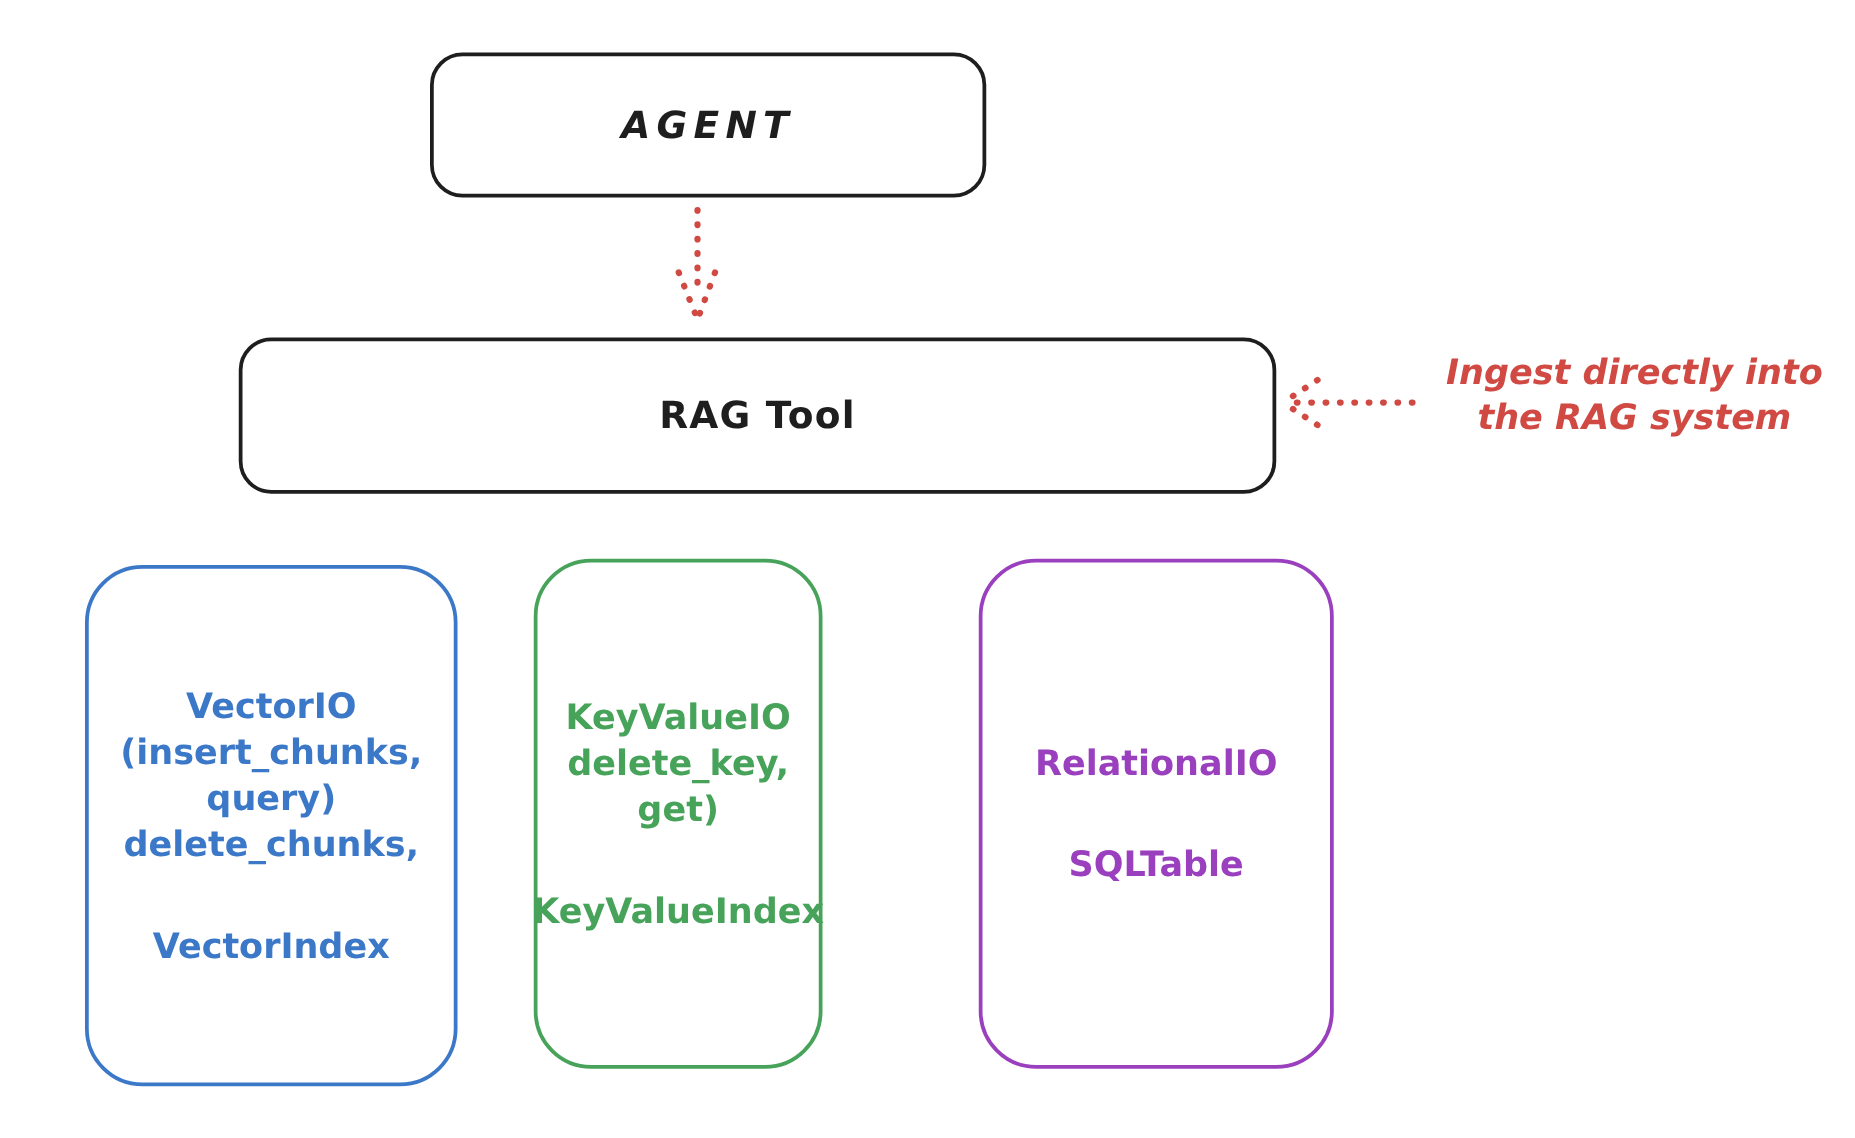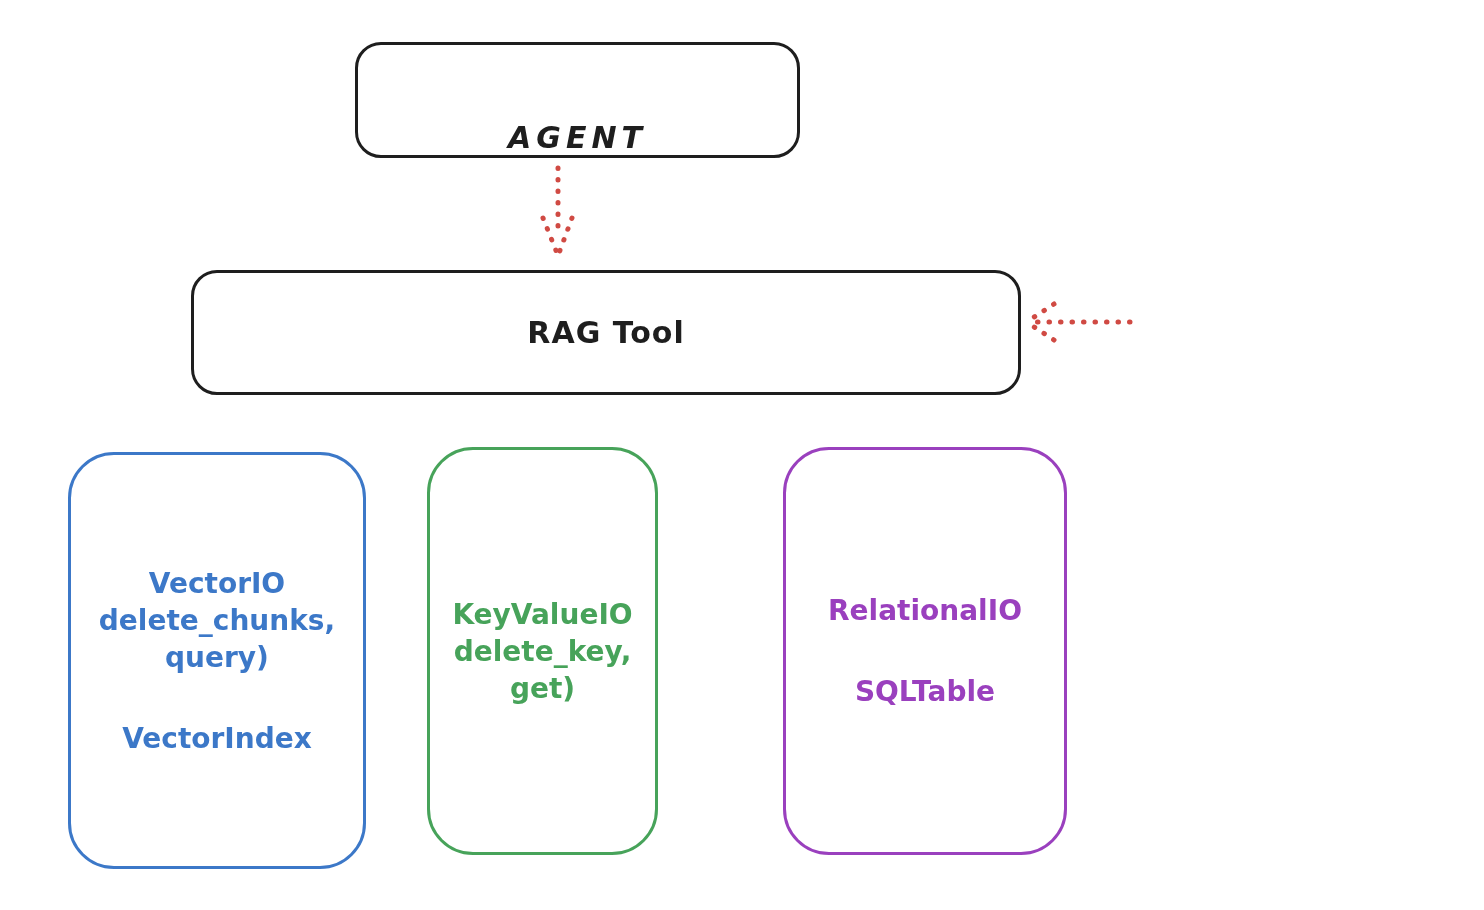--- a/index.html
+++ b/index.html
@@ -26,25 +26,24 @@
     text-align: center;
   }
   .black-box {
     border: 3px solid var(--ink, #1e1e1e);
     color: var(--ink, #1e1e1e);
     border-radius: 26px;
     font-size: 30px;
     font-weight: bold;
   }
   .agent-box {
-    left: 355px; top: 42px;
+    left: 344px; top: 42px;
     width: 445px; height: 116px;
     letter-spacing: 5px;
     font-style: italic;
-    align-items: flex-end;
   }
   .rag-box {
     left: 155px; top: 270px;
     width: 830px; height: 125px;
     letter-spacing: 1px;
     margin-left: 36px;
   }
   .storage-box {
     border-radius: 46px;
     border-style: solid;
@@ -117,35 +116,41 @@
   <div class="node black-box rag-box">
     <span>RAG Tool</span>
   </div>
 
   <svg class="arrow-svg" style="left:1012px; top:295px;" width="130" height="55" viewBox="0 0 130 55">
     <line class="dotted" x1="118" y1="27" x2="20" y2="27"></line>
     <line class="dotted" x1="42" y1="9" x2="16" y2="26"></line>
     <line class="dotted" x1="42" y1="45" x2="16" y2="28"></line>
   </svg>
 
+  <div class="annotation">
+    <div>Ingest directly into</div>
+    <div>the RAG system</div>
+  </div>
 
   <div class="node storage-box vector-box">
     <div>
       <div>VectorIO</div>
+      <div>(insert_chunks,</div>
+      <div>query)</div>
       <div>delete_chunks,</div>
-      <div>query)</div>
     </div>
     <div class="index-label">VectorIndex</div>
   </div>
 
   <div class="node storage-box keyvalue-box">
     <div>
       <div>KeyValueIO</div>
       <div>delete_key, get)</div>
     </div>
+    <div class="index-label">KeyValueIndex</div>
   </div>
 
   <div class="node storage-box relational-box">
     <div>
       <div>RelationalIO</div>
     </div>
     <div class="index-label">SQLTable</div>
   </div>
 
 </div>

